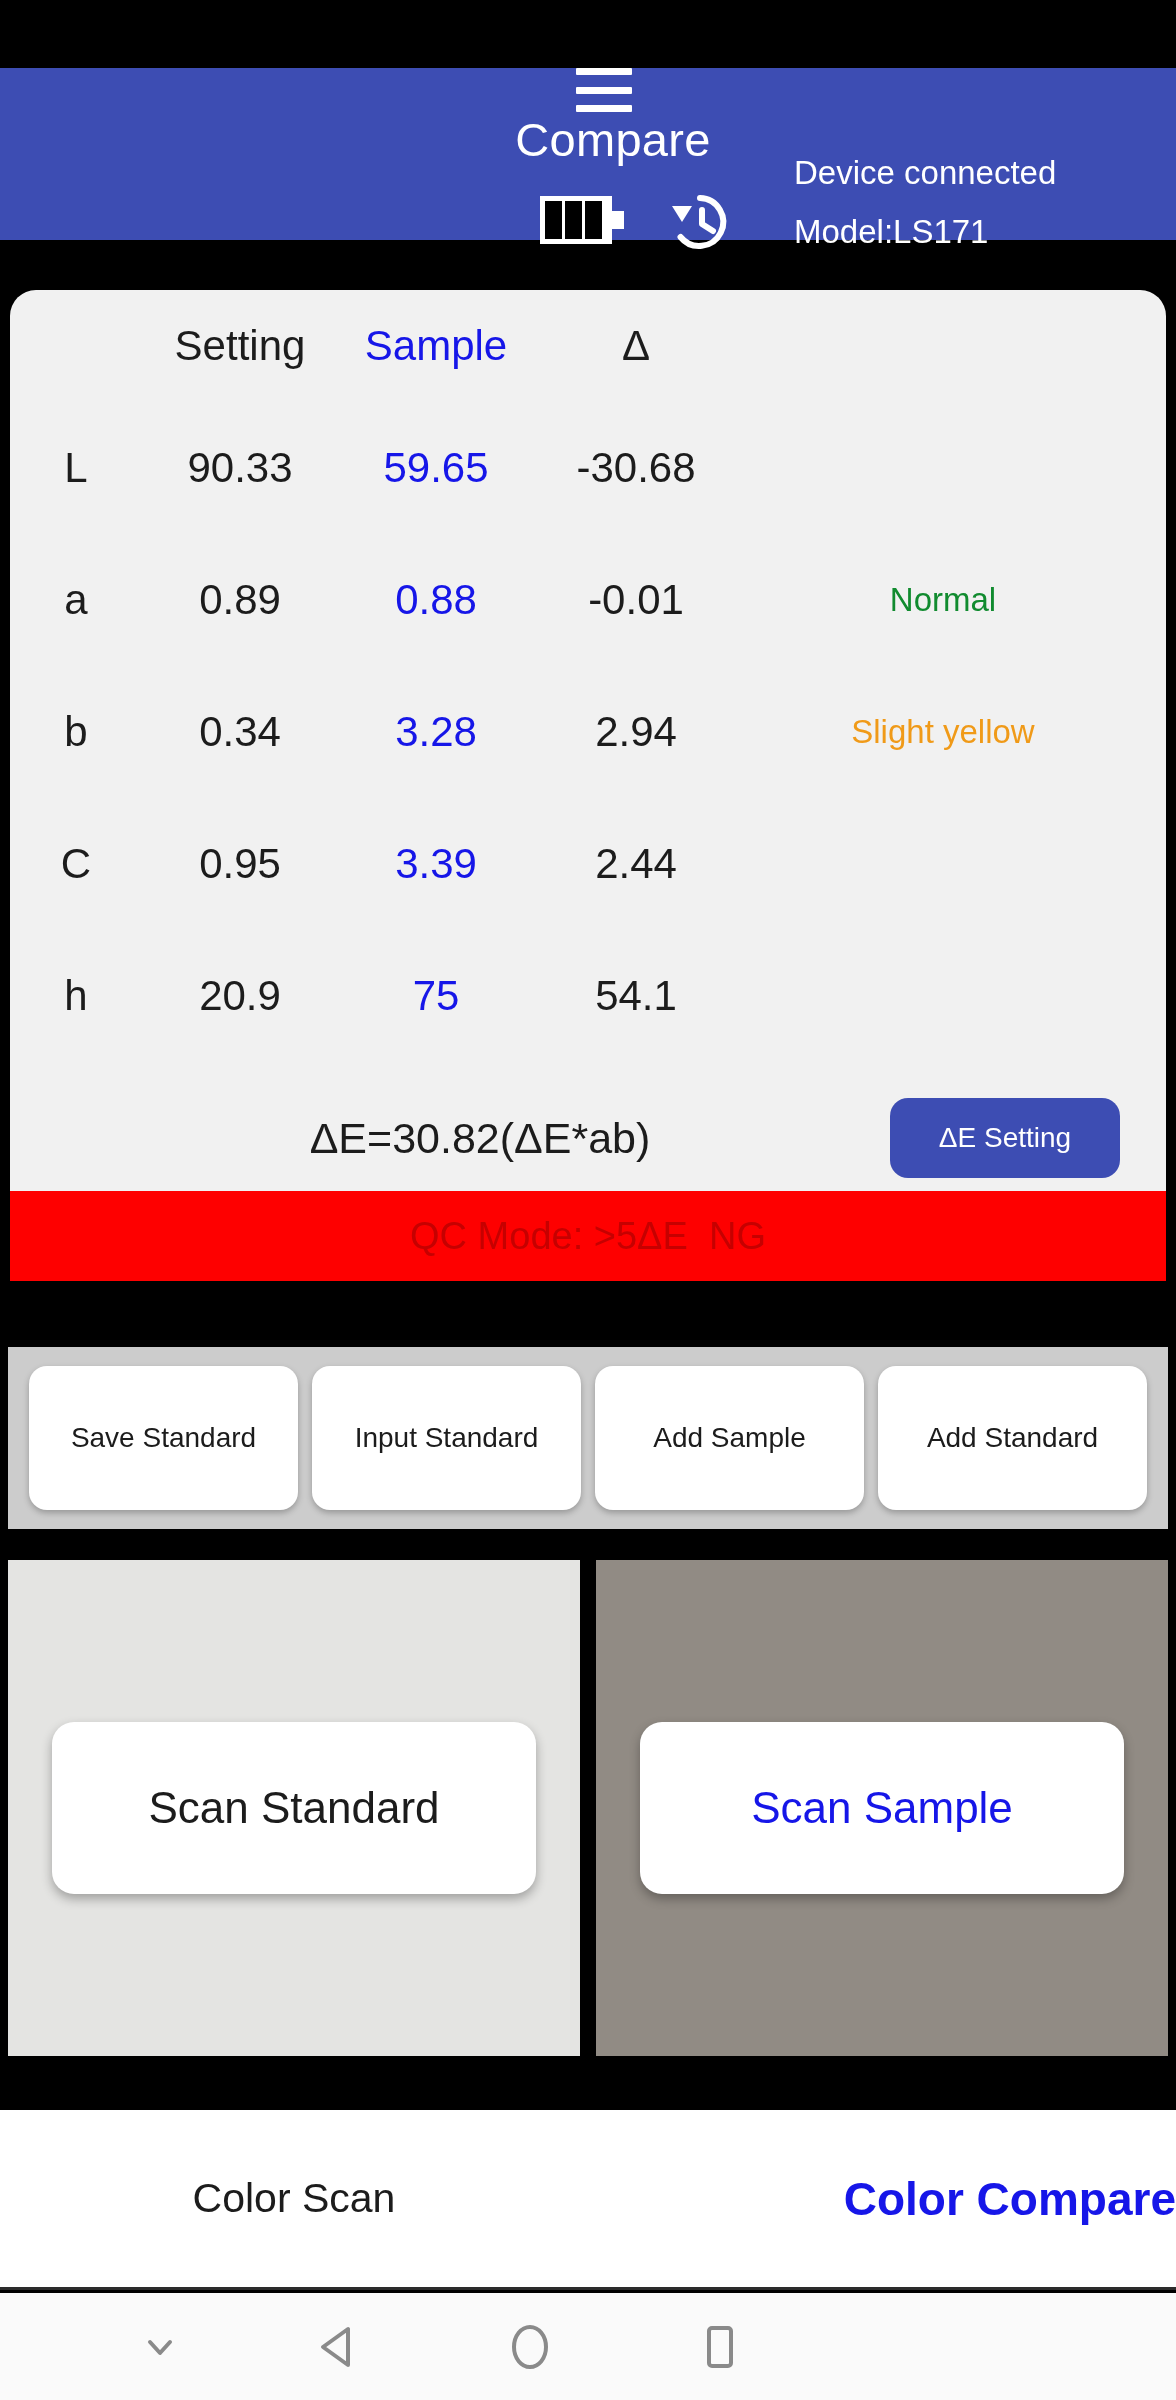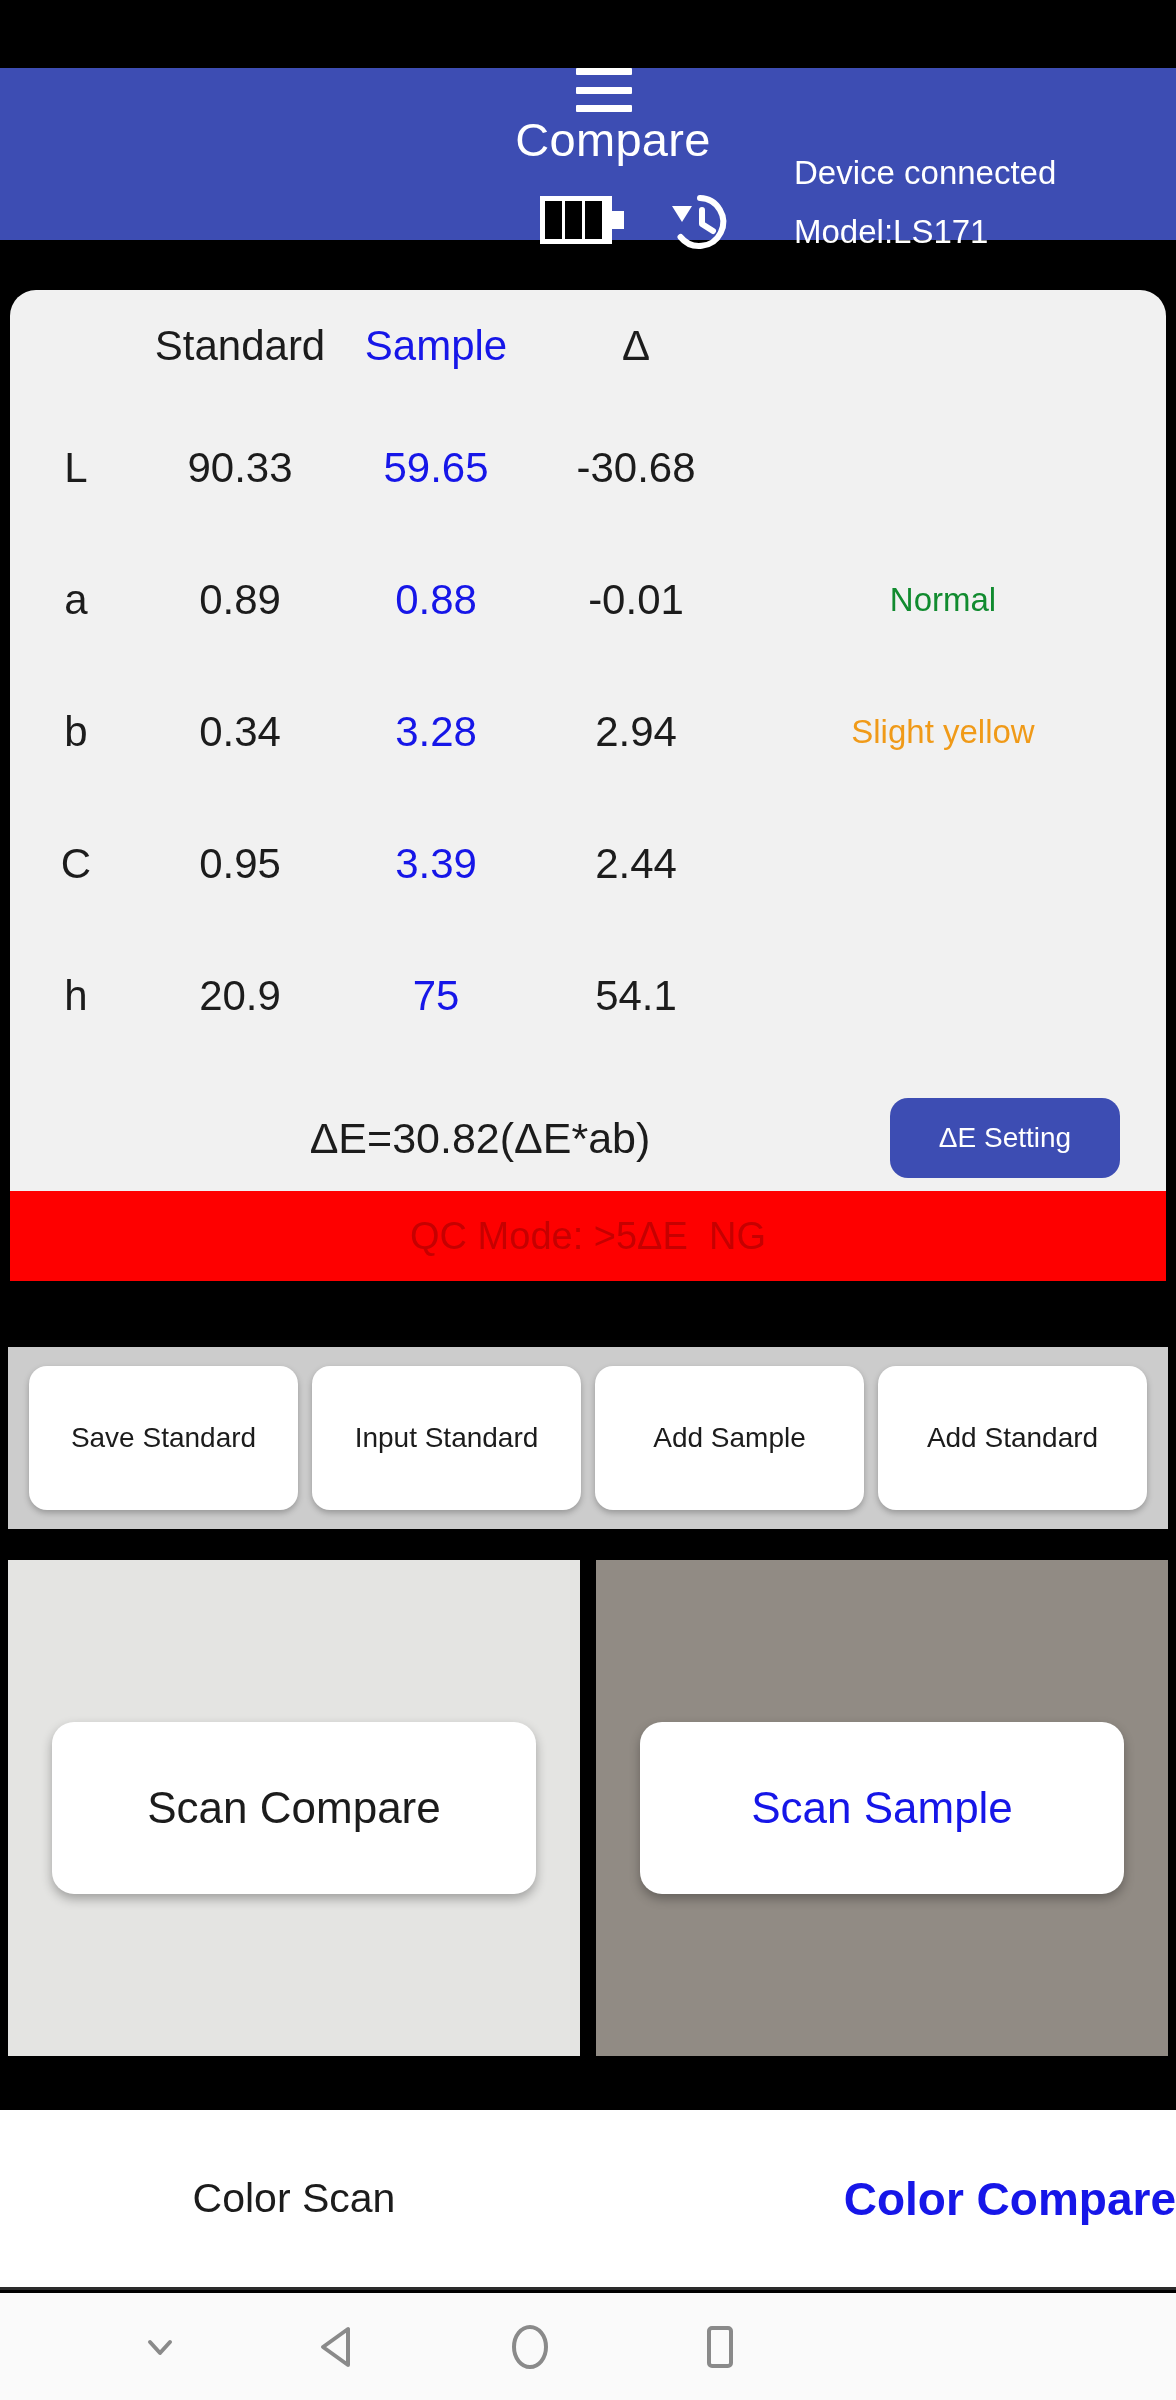--- a/index.html
+++ b/index.html
@@ -327,21 +327,21 @@
       <div class="line1">Device connected</div>
       <div class="line2">Model:LS171</div>
     </div>
   </div>
 
   <div class="data-card">
     <div class="table-grid">
 
       <div class="trow head-row">
         <div class="c-label"></div>
-        <div class="c-std">Standard</div>
+        <div class="c-std">Setting</div>
         <div class="c-smp" style="color: rgb(22, 22, 232);">Sample</div>
         <div class="c-delta">Δ</div>
         <div class="c-note"></div>
       </div>
 
       <div class="trow data-row">
         <div class="c-label">L</div>
         <div class="c-std">90.33</div>
         <div class="c-smp" style="color: rgb(22, 22, 232);">59.65</div>
         <div class="c-delta">-30.68</div>
@@ -393,21 +393,21 @@
 
   <div class="actions-strip">
     <div class="action-btn">Save Standard</div>
     <div class="action-btn">Input Standard</div>
     <div class="action-btn">Add Sample</div>
     <div class="action-btn">Add Standard</div>
   </div>
 
   <div class="panels">
     <div class="panel panel-std" id="panelStd" style="background: rgb(228, 228, 226);">
-      <div class="scan-btn std" style="color: rgb(28, 28, 28);">Scan Compare</div>
+      <div class="scan-btn std" style="color: rgb(28, 28, 28);">Scan Standard</div>
     </div>
     <div class="panel panel-smp" id="panelSmp" style="background: rgb(145, 139, 132);">
       <div class="scan-btn smp" style="color: rgb(22, 22, 232);">Scan Sample</div>
     </div>
   </div>
 
   <div class="tabbar">
     <div class="tab tab-inactive">Color Scan</div>
     <div class="tab tab-active">Color Compare</div>
   </div>

